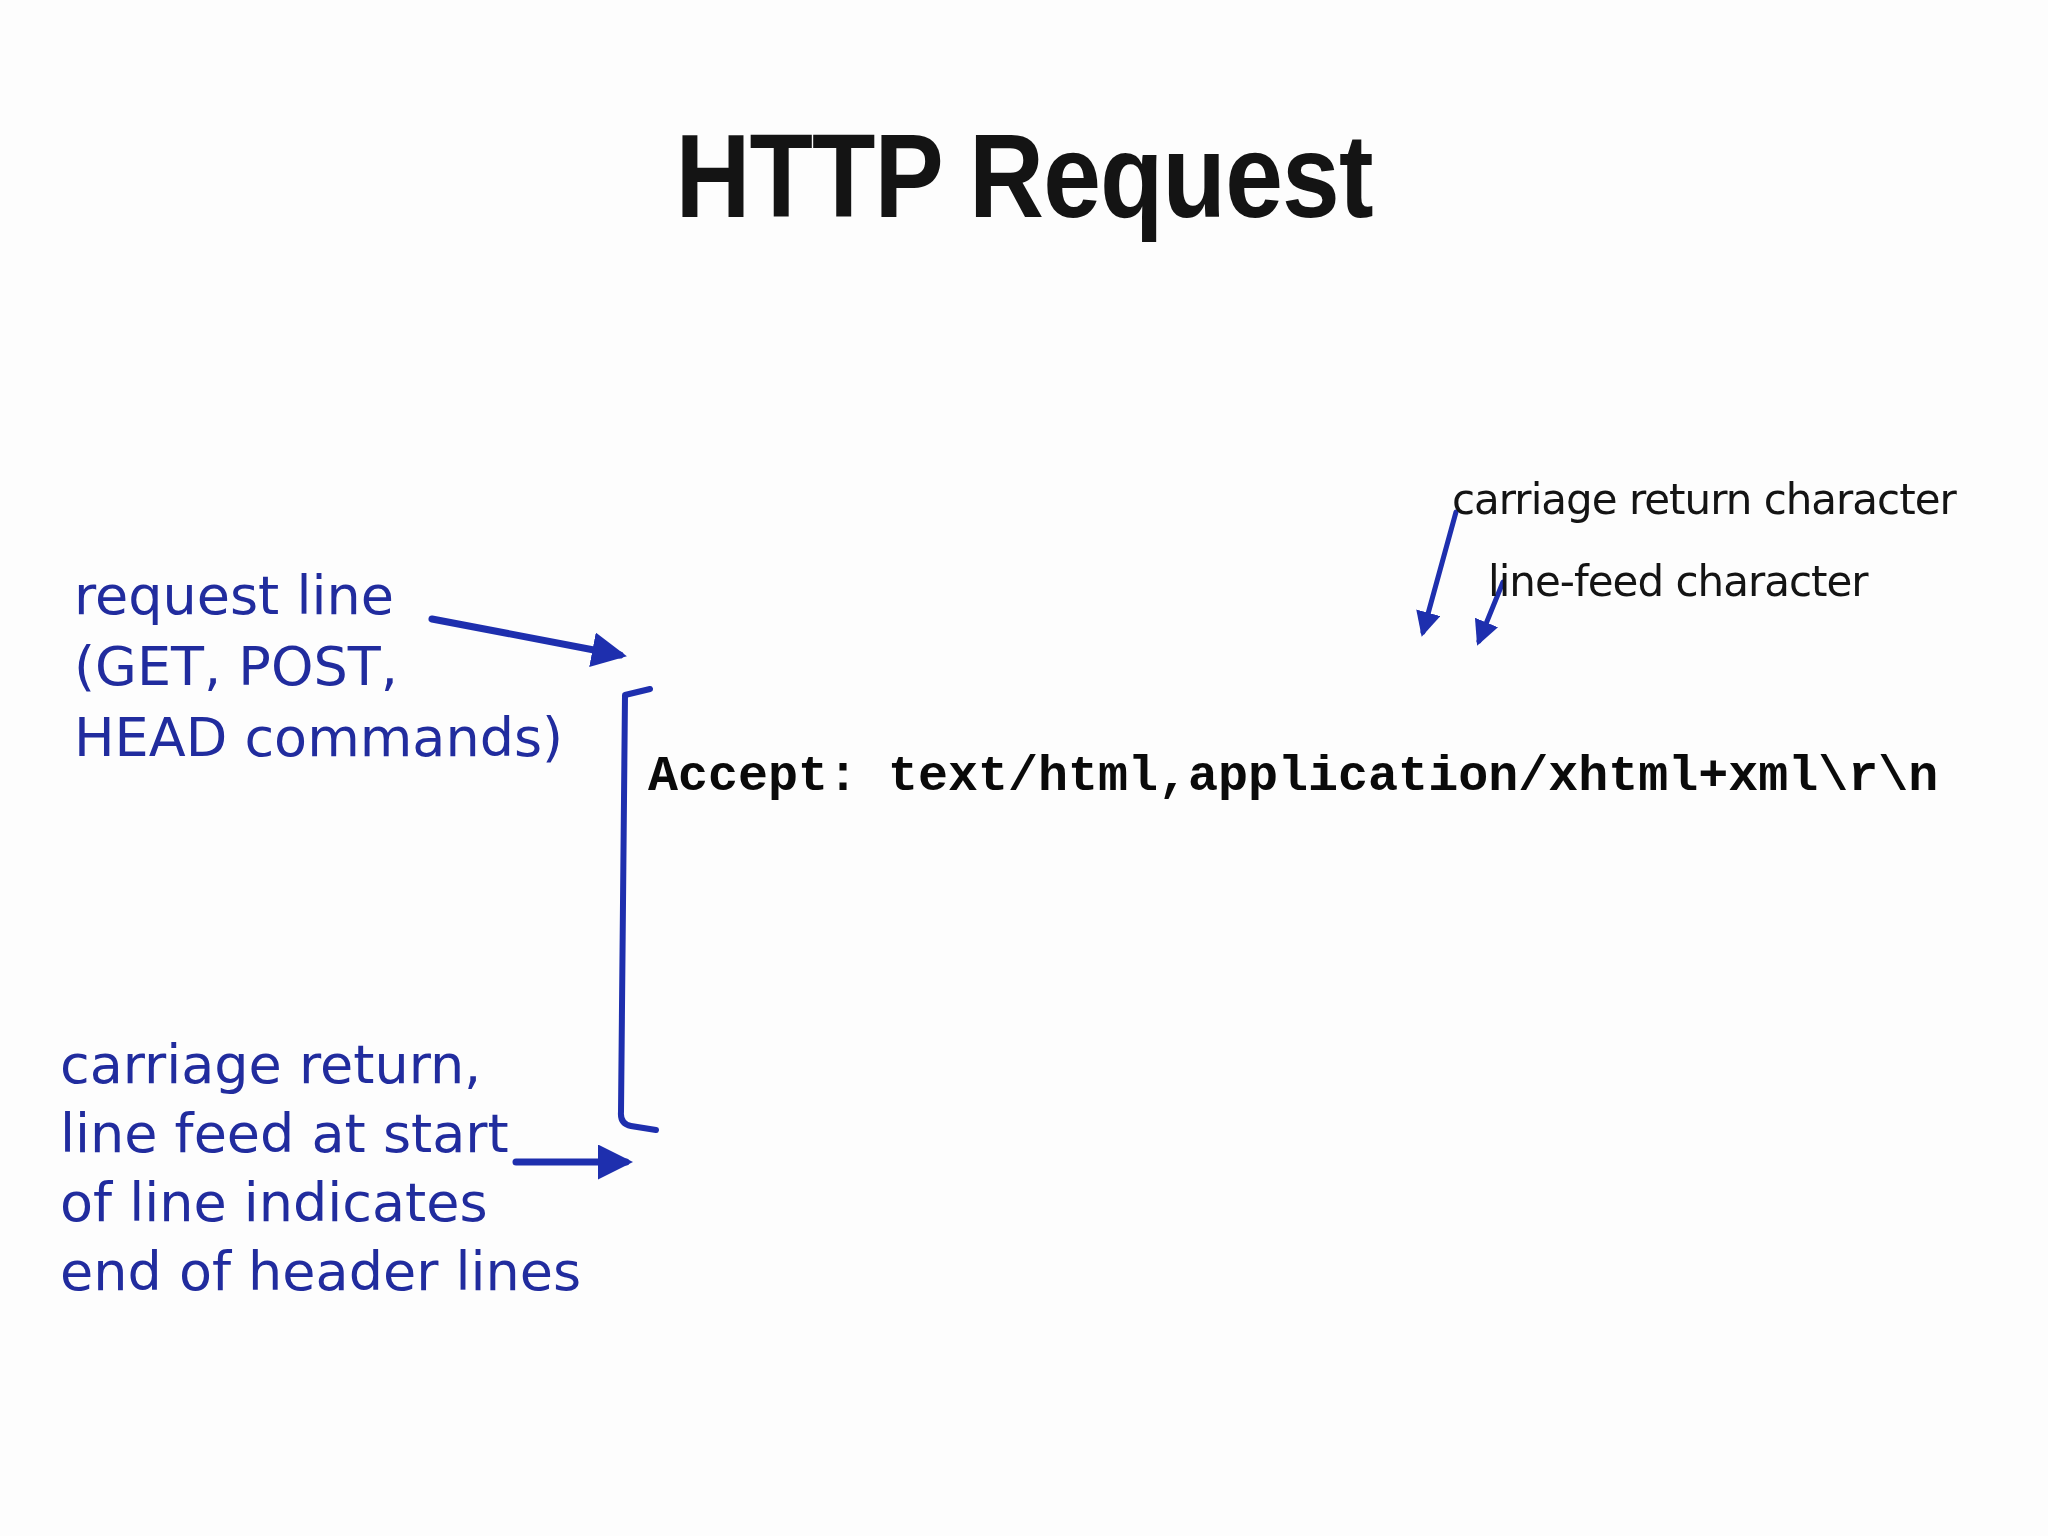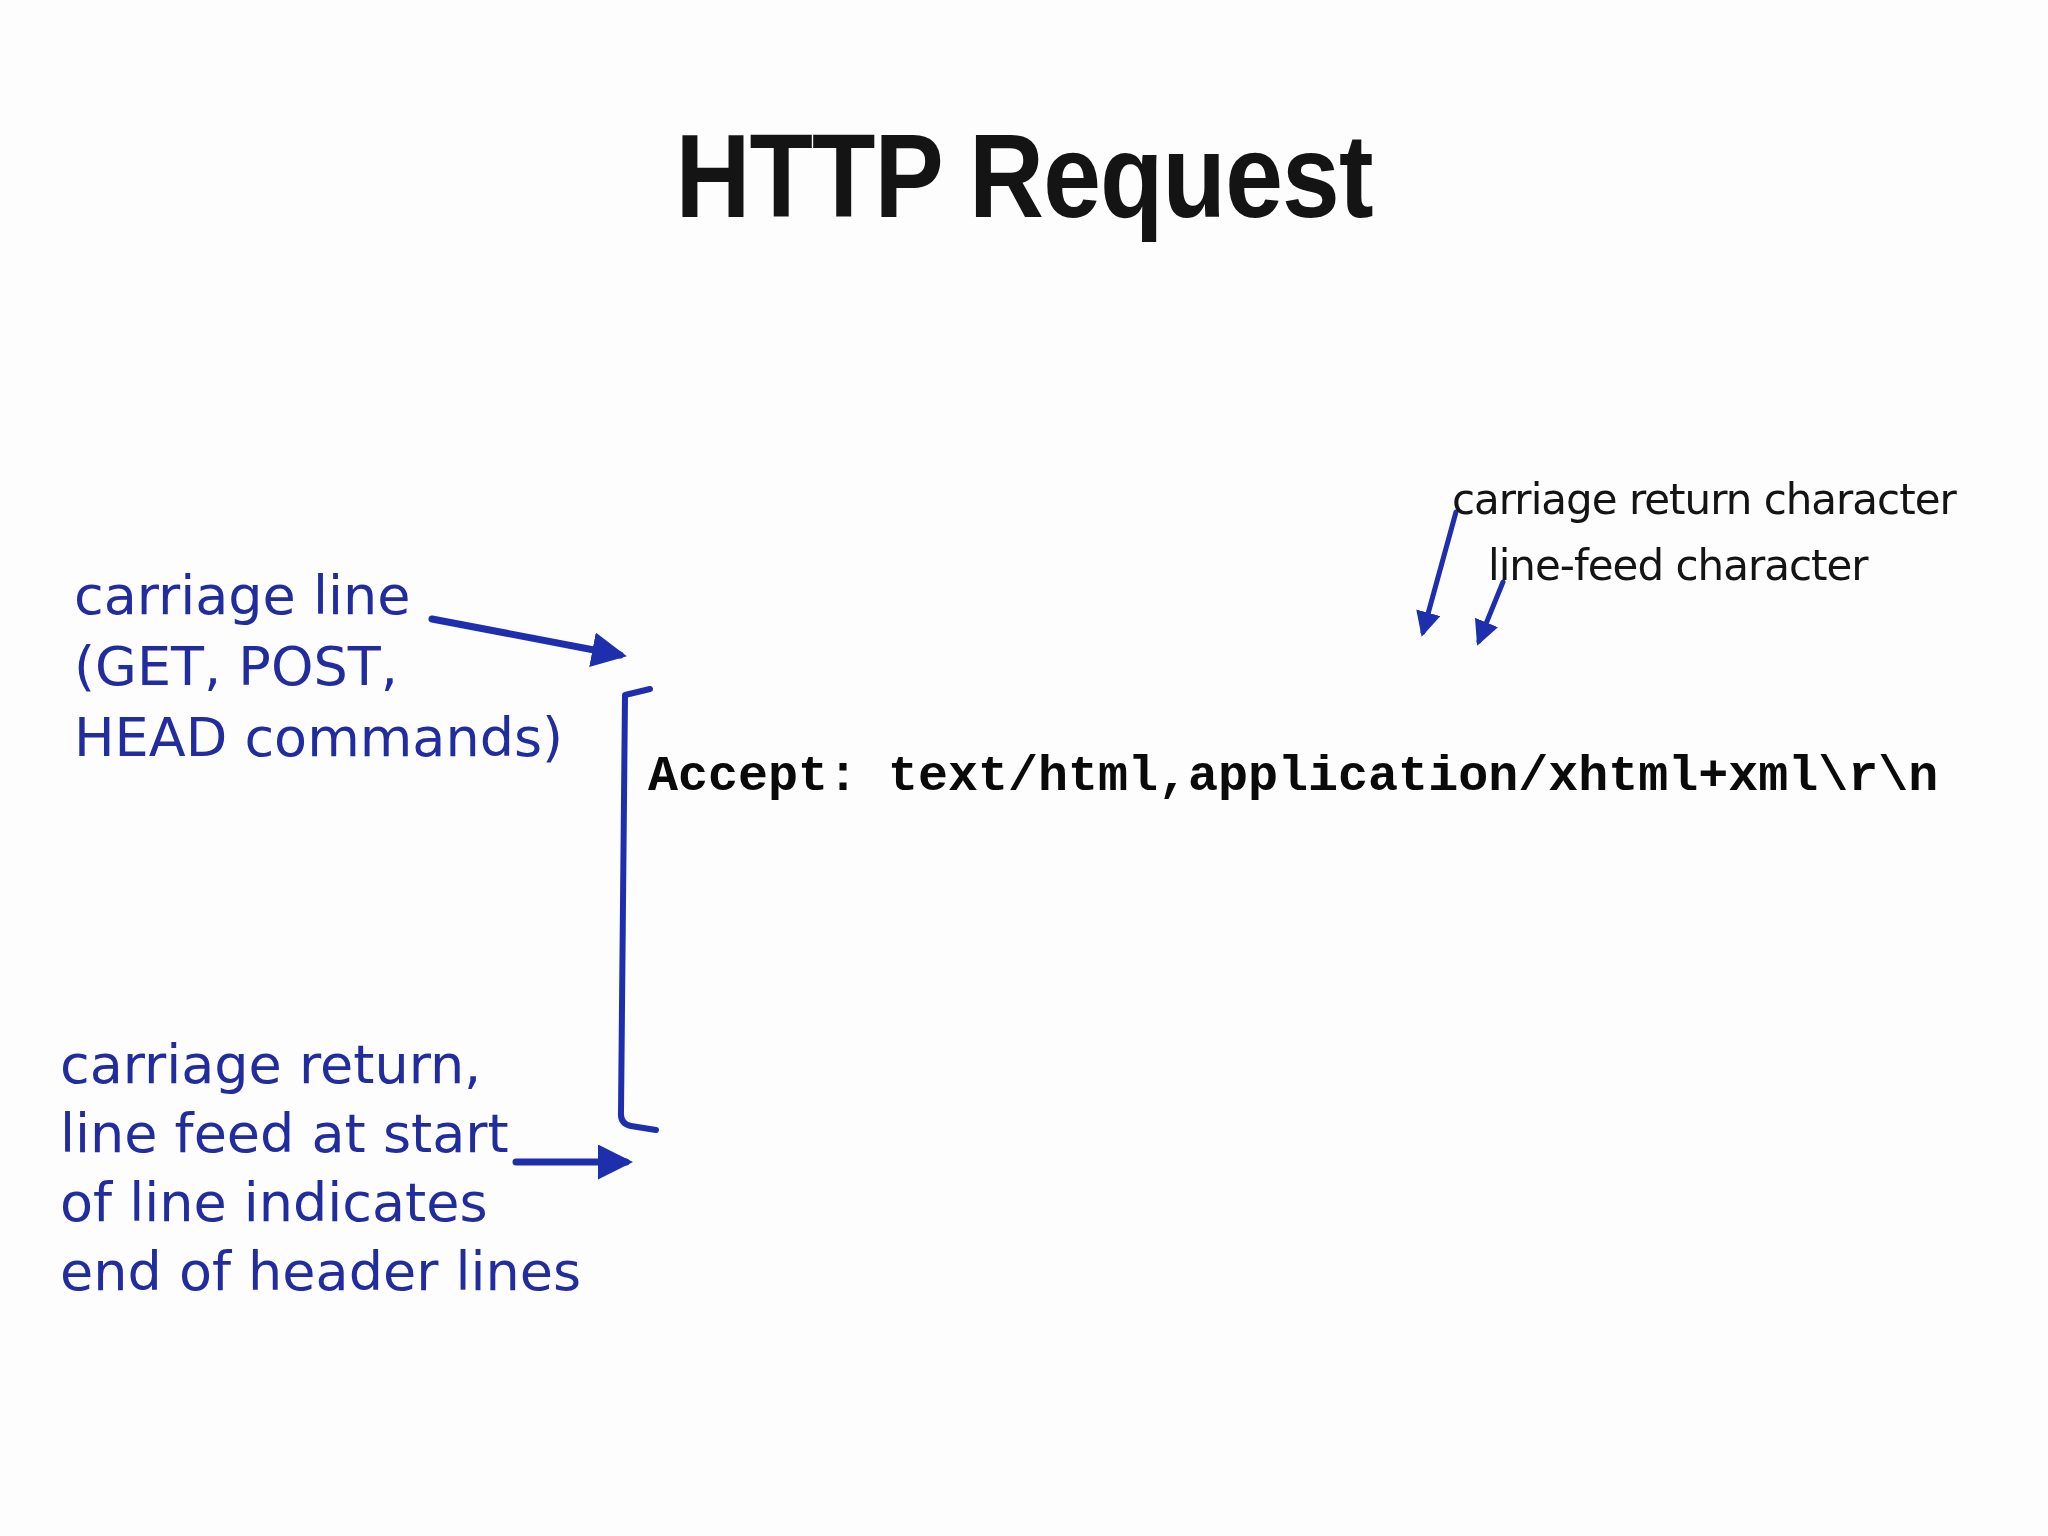--- a/index.html
+++ b/index.html
@@ -75,21 +75,21 @@
   }
   .carriage-return-label {
     left: 1452px;
     top: 474px;
     font-size: 42px;
     letter-spacing: -1px;
     line-height: 52px;
   }
   .line-feed-label {
     left: 1488px;
-    top: 540px;
+    top: 556px;
     font-size: 42px;
     letter-spacing: -1px;
     line-height: 52px;
   }
   .overlay {
     position: absolute;
     left: 0;
     top: 0;
     width: 2048px;
     height: 1536px;
@@ -116,21 +116,21 @@
         <path class="arrowhead" d="M0,0 L10,5 L0,10 z"></path>
       </marker>
     </defs>
     <path class="arrow" d="M432,619 L620,655" stroke-width="7" marker-end="url(#ah)"></path>
     <path class="arrow" d="M1456,512 L1423,632" stroke-width="5" marker-end="url(#ah)"></path>
     <path class="arrow" d="M1503,582 L1479,641" stroke-width="5" marker-end="url(#ah)"></path>
     <path class="arrow" d="M516,1162 L626,1162" stroke-width="7" marker-end="url(#ah)"></path>
     <path class="bracket" d="M650,689 L625,695 L621,1112 Q620,1124 631,1126 L656,1130" stroke-width="6"></path>
   </svg>
 
-  <div class="annotation blue request-line-label">carriage line
+  <div class="annotation blue request-line-label">request line
 (GET, POST,
 HEAD commands)</div>
 
 
   <div class="annotation black carriage-return-label">carriage return character</div>
 
   <div class="annotation blue end-note-label">carriage return,
 line feed at start
 of line indicates
 end of header lines</div>

